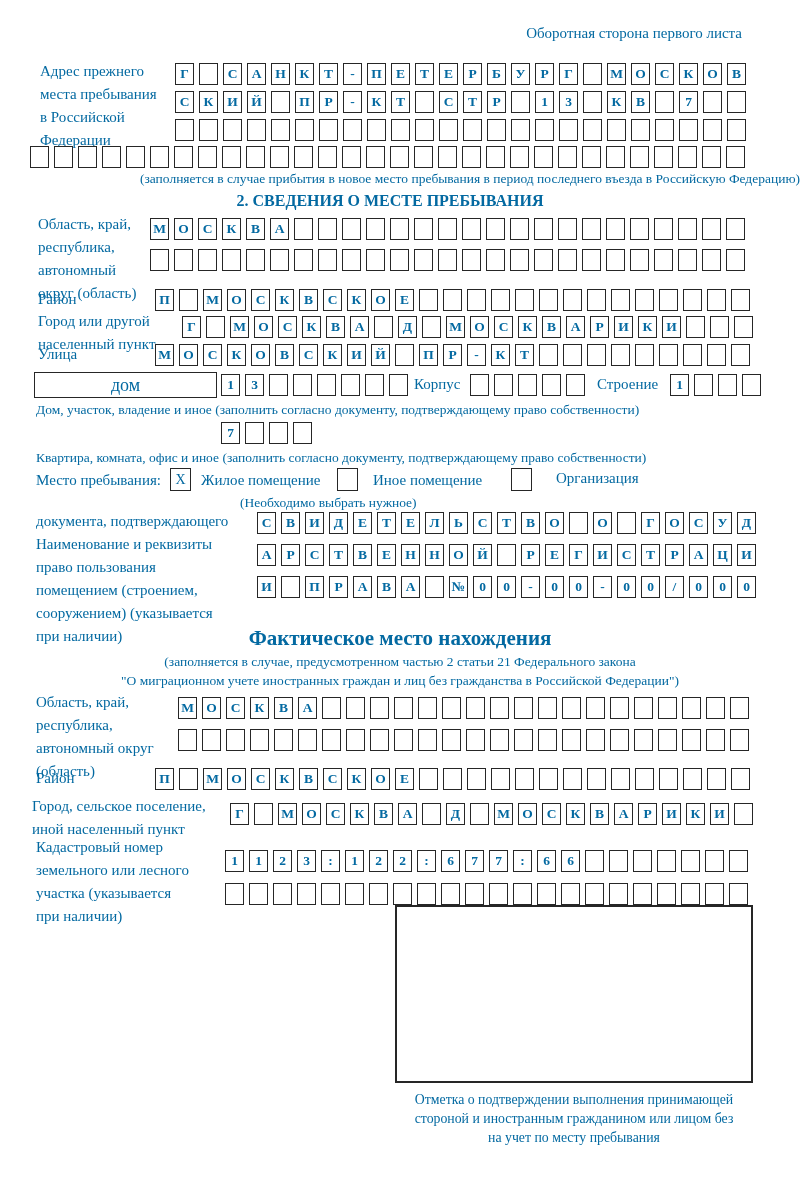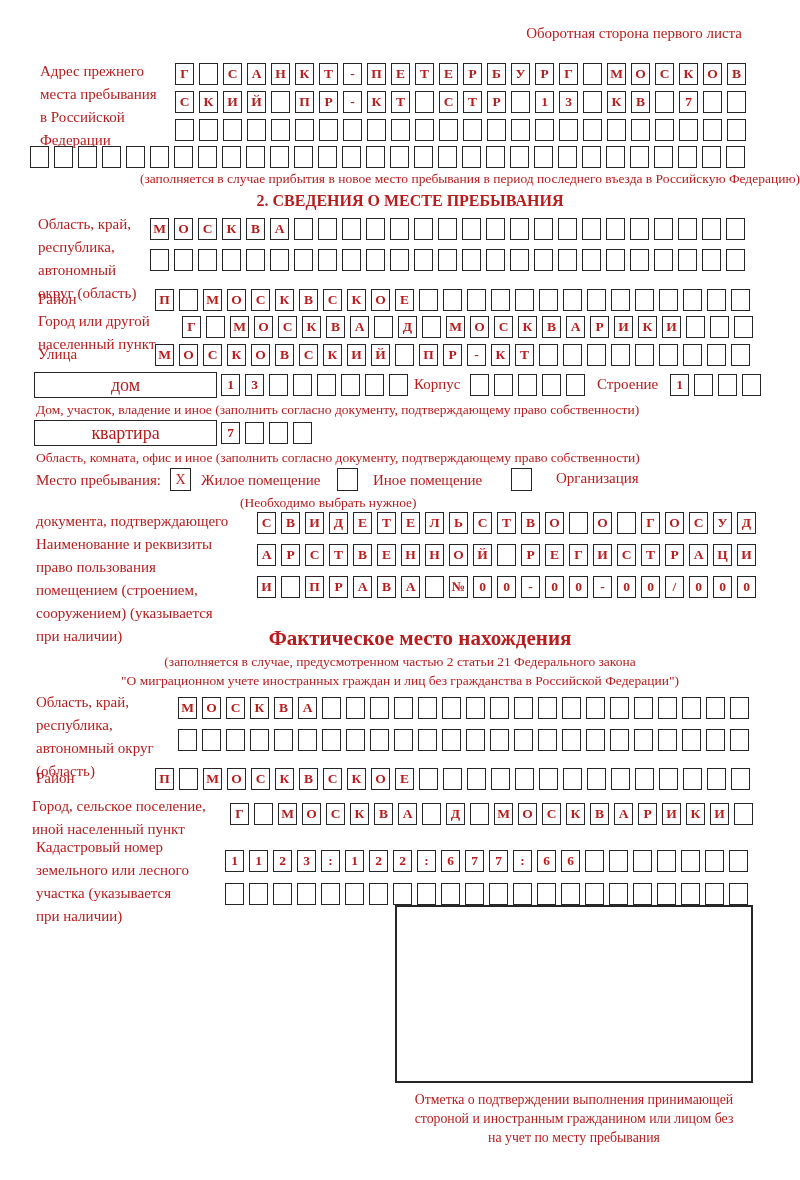--- a/index.html
+++ b/index.html
@@ -1,37 +1,37 @@
 <!DOCTYPE html>
 <html><head>
 <meta charset="utf-8">
 <style>
   html,body{margin:0;padding:0;background:#fff;}
   #page{
     position:relative;width:800px;height:1180px;background:#fff;
-    font-family:"Liberation Serif","DejaVu Serif",serif;color:#b91c1c;overflow:hidden;
+    font-family:"Liberation Serif","DejaVu Serif",serif;color:#0369a1;overflow:hidden;
   }
   .abs{position:absolute;}
   .lbl{font-size:15px;line-height:23px;white-space:nowrap;}
   .note{font-size:13.5px;white-space:nowrap;}
   .strip{position:absolute;display:flex;gap:5px;height:22px;}
   .cell{
     box-sizing:border-box;width:19px;height:22px;border:1.8px solid #262626;
     display:flex;align-items:center;justify-content:center;
     font-size:13.5px;font-weight:bold;background:#fff;
   }
   .widebox{
     box-sizing:border-box;position:absolute;border:1.8px solid #262626;background:#fff;
     display:flex;align-items:center;justify-content:center;font-size:18px;
   }
   .chk{
     box-sizing:border-box;position:absolute;width:21px;height:23px;border:1.8px solid #262626;
     display:flex;align-items:center;justify-content:center;font-size:14px;background:#fff;
   }
-  .title{font-weight:bold;font-size:16px;white-space:nowrap;margin-left:20px;}
+  .title{font-weight:bold;font-size:16px;white-space:nowrap;}
   #stamp-box{
     box-sizing:border-box;position:absolute;left:395px;top:905px;width:358px;height:178px;
     border:2px solid #262626;background:#fff;
   }
   .cap{font-size:13.8px;line-height:19px;text-align:center;}
 </style>
 </head>
 <body>
 
 <div id="page">
@@ -329,28 +329,27 @@
     </div>
   <div class="abs lbl" style="left:597px;top:373px">Строение</div>
   <div class="strip" style="left:670px;top:374px">
       <div class="cell">1</div>
       <div class="cell"></div>
       <div class="cell"></div>
       <div class="cell"></div>
     </div>
   <div class="abs note" style="left:36px;top:402px">Дом, участок, владение и иное (заполнить согласно документу, подтверждающему право собственности)</div>
 
-  <div class="widebox" style="left:34px;top:420px;width:183px;height:26px">квартира</div>
   <div class="strip" style="left:221px;top:422px">
       <div class="cell">7</div>
       <div class="cell"></div>
       <div class="cell"></div>
       <div class="cell"></div>
     </div>
-  <div class="abs note" style="left:36px;top:450px">Область, комната, офис и иное (заполнить согласно документу, подтверждающему право собственности)</div>
+  <div class="abs note" style="left:36px;top:450px">Квартира, комната, офис и иное (заполнить согласно документу, подтверждающему право собственности)</div>
 
   <div class="abs lbl" style="left:36px;top:469px">Место пребывания:</div>
   <div class="chk" style="left:170px;top:468px">X</div>
   <div class="abs lbl" style="left:201px;top:469px">Жилое помещение</div>
   <div class="chk" style="left:337px;top:468px"></div>
   <div class="abs lbl" style="left:373px;top:469px">Иное помещение</div>
   <div class="chk" style="left:511px;top:468px"></div>
   <div class="abs lbl" style="left:556px;top:467px">Организация</div>
   <div class="abs note" style="left:240px;top:495px">(Необходимо выбрать нужное)</div>
 

